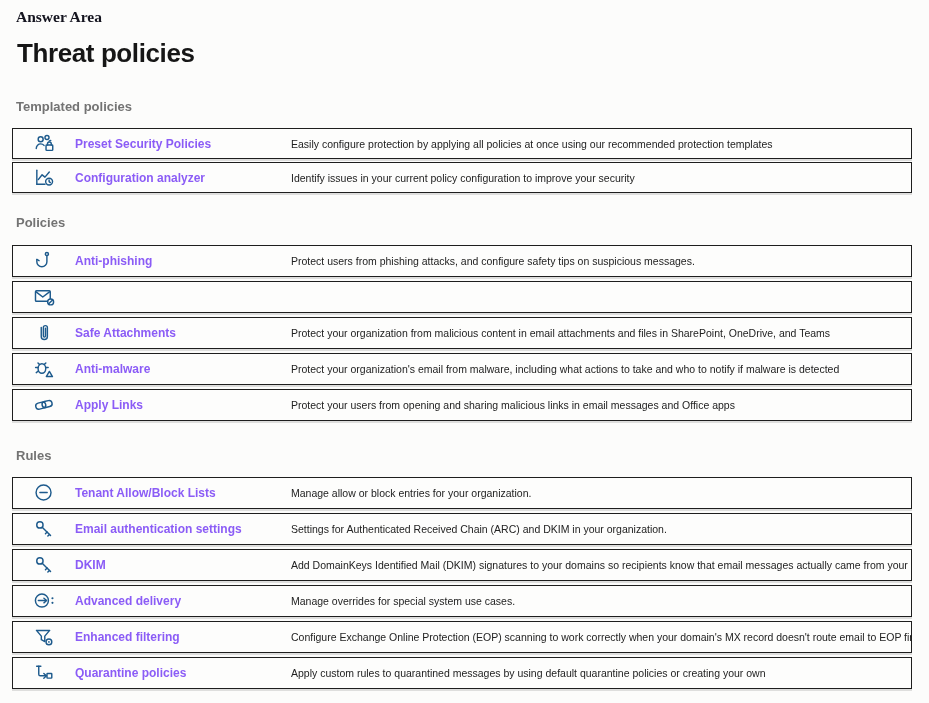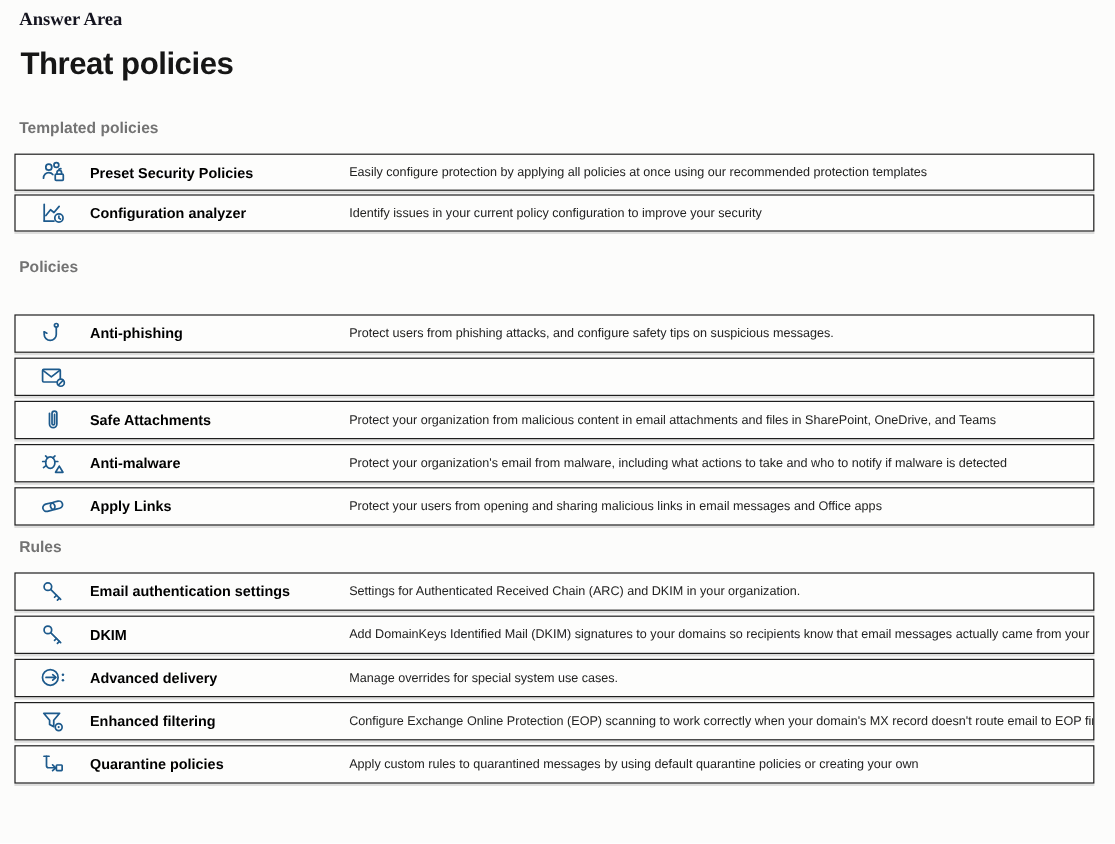--- a/index.html
+++ b/index.html
@@ -29,21 +29,21 @@
   .row-group { position: absolute; left: 12px; width: 900px; }
   .row {
     display: flex; align-items: center;
     height: 32px; margin-bottom: 4px;
     border: 1.6px solid #1e1e1e; background: #fdfdfc;
     box-shadow: 0 2px 0 rgba(90,90,90,.18);
     cursor: pointer;
   }
   .g1 .row { height: 31px; margin-bottom: 3px; }
   .icon-cell { width: 62px; display: flex; justify-content: center; align-items: center; flex: none; }
-  .row-label { width: 216px; flex: none; font-size: 12px; font-weight: bold; color: #000000; }
+  .row-label { width: 216px; flex: none; font-size: 12px; font-weight: bold; color: #8b5cf6; }
   .row-desc  { flex: 1; font-size: 10.5px; color: #222; padding-right: 6px; white-space: nowrap; overflow: hidden; }
   svg.icn { width: 23px; height: 23px; display: block; }
   svg.icn * { stroke: var(--accent, #1d5a8c); stroke-width: 1.5; fill: none; stroke-linecap: round; stroke-linejoin: round; }
   svg.icn .fill { fill: var(--accent, #1d5a8c); stroke: none; }
   svg.icn .bgfill { fill: #fdfdfc; }
 </style>
 </head>
 <body>
 
 <div class="canvas">
@@ -78,21 +78,21 @@
           <circle cx="16.8" cy="16.3" r="3.6" class="bgfill"></circle>
           <path d="M16.8 14.6v1.7l1.3 1"></path>
         </svg>
       </span>
       <span class="row-label">Configuration analyzer</span>
       <span class="row-desc">Identify issues in your current policy configuration to improve your security</span>
     </div>
   </div>
 
   <div class="section-heading" style="top:215px">Policies</div>
-  <div class="row-group" style="top:262px">
+  <div class="row-group" style="top:245px">
 
     <div class="row">
       <span class="icon-cell">
         <svg class="icn" viewBox="0 0 24 24">
           <circle cx="14.5" cy="4.3" r="1.6"></circle>
           <path d="M14.5 6v6.2a5.25 5.25 0 1 1-10.5 0V9.9"></path>
           <path d="M4 9.9l2.3 1.2"></path>
         </svg>
       </span>
       <span class="row-label">Anti-phishing</span>
@@ -144,20 +144,30 @@
         </svg>
       </span>
       <span class="row-label">Apply Links</span>
       <span class="row-desc">Protect your users from opening and sharing malicious links in email messages and Office apps</span>
     </div>
   </div>
 
   <div class="section-heading" style="top:448px">Rules</div>
   <div class="row-group" style="top:477px">
 
+    <div class="row">
+      <span class="icon-cell">
+        <svg class="icn" viewBox="0 0 24 24">
+          <circle cx="11" cy="11" r="7.8"></circle>
+            <path d="M7.2 11h7.6"></path>
+        </svg>
+      </span>
+      <span class="row-label">Tenant Allow/Block Lists</span>
+      <span class="row-desc">Manage allow or block entries for your organization.</span>
+    </div>
 
     <div class="row">
       <span class="icon-cell">
         <svg class="icn" viewBox="0 0 24 24">
           <circle cx="7.2" cy="7.2" r="3.3"></circle>
           <path d="M9.6 9.6l8.7 8.7"></path>
           <path d="M14.7 14.7l-1.7 1.7M17.2 17.2l-1.7 1.7"></path>
         </svg>
       </span>
       <span class="row-label">Email authentication settings</span>

